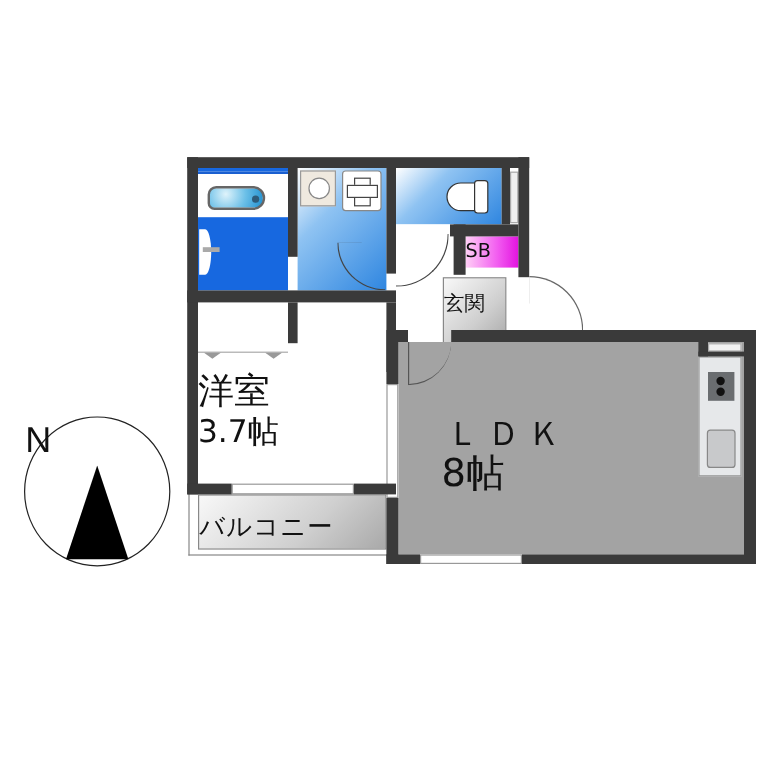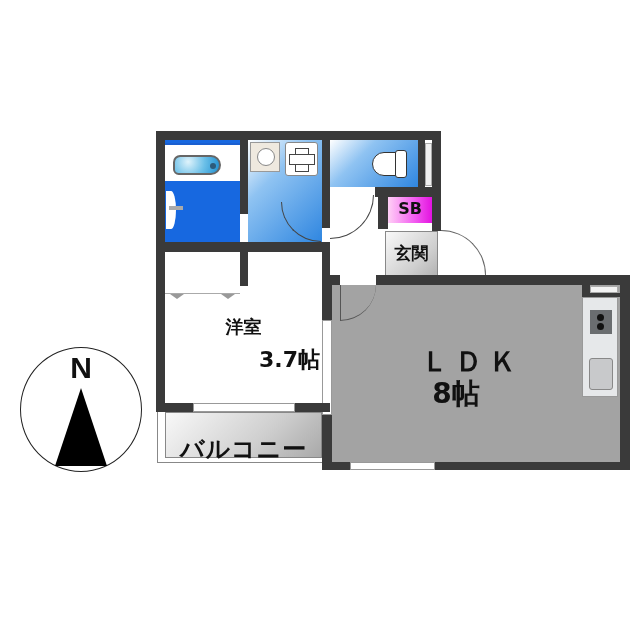--- a/index.html
+++ b/index.html
@@ -1,19 +1,19 @@
 <!DOCTYPE html>
 <html><head>
 <meta charset="utf-8">
 <style>
   html,body{margin:0;padding:0;}
   body{width:640px;height:640px;background:#ffffff;position:relative;overflow:hidden;font-family:"DejaVu Sans","Liberation Sans",sans-serif;}
   .abs{position:absolute;box-sizing:border-box;}
   .wall{position:absolute;background:#3a3a3a;}
-  .label{position:absolute;text-align:center;color:#111;white-space:nowrap;font-weight:bold;}
+  .label{position:absolute;text-align:left;color:#111;white-space:nowrap;}
   .room-label{font-size:26px;line-height:30px;}
   .blue-grad{background:linear-gradient(135deg,#ffffff 0%,#8fc3f2 35%,#2f86e0 100%);}
   .pink{background:linear-gradient(90deg,#ffd0f6 0%,#f25df0 60%,#e313e0 100%);}
   .gray-grad{background:linear-gradient(135deg,#f8f8f8 0%,#cfcfcf 60%,#a9a9a9 100%);}
 </style>
 </head>
 <body>
 
 <div class="abs" style="left:0;top:0;width:640px;height:640px;">
 
@@ -45,45 +45,45 @@
   <div class="abs" style="left:425px;top:143px;width:7px;height:43px;background:#f0f0f0;border:1px solid #aaa;"></div>
 
   <div class="abs" style="left:330px;top:187px;width:50px;height:88px;background:#ffffff;">
     <div class="abs" style="left:0;top:8px;width:44px;height:44px;border-right:1px solid #444;border-bottom:1px solid #444;border-radius:0 0 44px 0;"></div>
   </div>
 
   <div class="abs pink" style="left:388px;top:197px;width:44px;height:26px;">
     <span class="label" style="left:0;top:2px;width:44px;font-size:16px;line-height:20px;">SB</span>
   </div>
 
-  <div class="abs gray-grad" style="left:385px;top:231px;width:53px;height:56px;border:1px solid #888;">
+  <div class="abs gray-grad" style="left:369px;top:231px;width:53px;height:56px;border:1px solid #888;">
     <span class="label" style="left:0;top:10px;width:51px;font-size:17px;line-height:22px;">玄関</span>
   </div>
 
   <div class="abs" style="left:441px;top:230px;width:45px;height:45px;border-top:1px solid #666;border-right:1px solid #666;border-radius:0 45px 0 0;"></div>
 
   <div class="abs" style="left:165px;top:286px;width:75px;height:8px;border-bottom:1px solid #aaa;background:#fff;"></div>
   <div class="abs" style="left:170px;top:294px;width:0;height:0;border-left:7px solid transparent;border-right:7px solid transparent;border-top:5px solid #999;"></div>
   <div class="abs" style="left:221px;top:294px;width:0;height:0;border-left:7px solid transparent;border-right:7px solid transparent;border-top:5px solid #999;"></div>
 
   <div class="abs" style="left:165px;top:252px;width:157px;height:151px;">
-    <span class="label room-label" style="left:0;top:60px;width:157px;font-size:18px;">洋室</span>
-    <span class="label room-label" style="left:0;top:93px;width:157px;font-size:22px;padding-left:46px;">3.7帖</span>
+    <span class="label room-label" style="left:0;top:60px;width:157px;font-size:30px;">洋室</span>
+    <span class="label room-label" style="left:0;top:93px;width:157px;font-size:26px;">3.7帖</span>
   </div>
 
   <div class="abs" style="left:193px;top:403px;width:102px;height:9px;background:#fff;border:1px solid #999;"></div>
 
   <div class="abs gray-grad" style="left:165px;top:412px;width:157px;height:46px;border:1px solid #888;">
-    <span class="label" style="left:0;top:24px;width:155px;font-size:24px;line-height:24px;letter-spacing:1px;">バルコニー</span>
+    <span class="label" style="left:0;top:14px;width:155px;font-size:21px;line-height:24px;letter-spacing:1px;">バルコニー</span>
   </div>
   <div class="abs" style="left:157px;top:405px;width:168px;height:58px;border-left:1px solid #888;border-bottom:1px solid #888;"></div>
 
   <div class="abs" style="left:332px;top:285px;width:288px;height:177px;background:#a3a3a3;">
     <span class="label" style="left:40px;top:62px;width:200px;font-size:28px;line-height:30px;letter-spacing:6px;">ＬＤＫ</span>
-    <span class="label" style="left:24px;top:94px;width:200px;font-size:28px;line-height:30px;">8帖</span>
+    <span class="label" style="left:36px;top:94px;width:200px;font-size:32px;line-height:30px;">8帖</span>
   </div>
 
   <div class="abs" style="left:340px;top:285px;width:36px;height:36px;border-left:1px solid #555;border-bottom:1px solid #555;border-radius:0 0 36px 0;"></div>
 
   <div class="abs" style="left:582px;top:297px;width:36px;height:100px;background:#e6e8ea;border:1px solid #999;">
     <div class="abs" style="left:7px;top:12px;width:22px;height:24px;background:#6a6d70;">
       <div class="abs" style="left:7px;top:4px;width:7px;height:7px;border-radius:50%;background:#111;"></div>
       <div class="abs" style="left:7px;top:13px;width:7px;height:7px;border-radius:50%;background:#111;"></div>
     </div>
     <div class="abs" style="left:6px;top:60px;width:24px;height:32px;background:#c8c9cb;border:1px solid #888;border-radius:3px;"></div>

